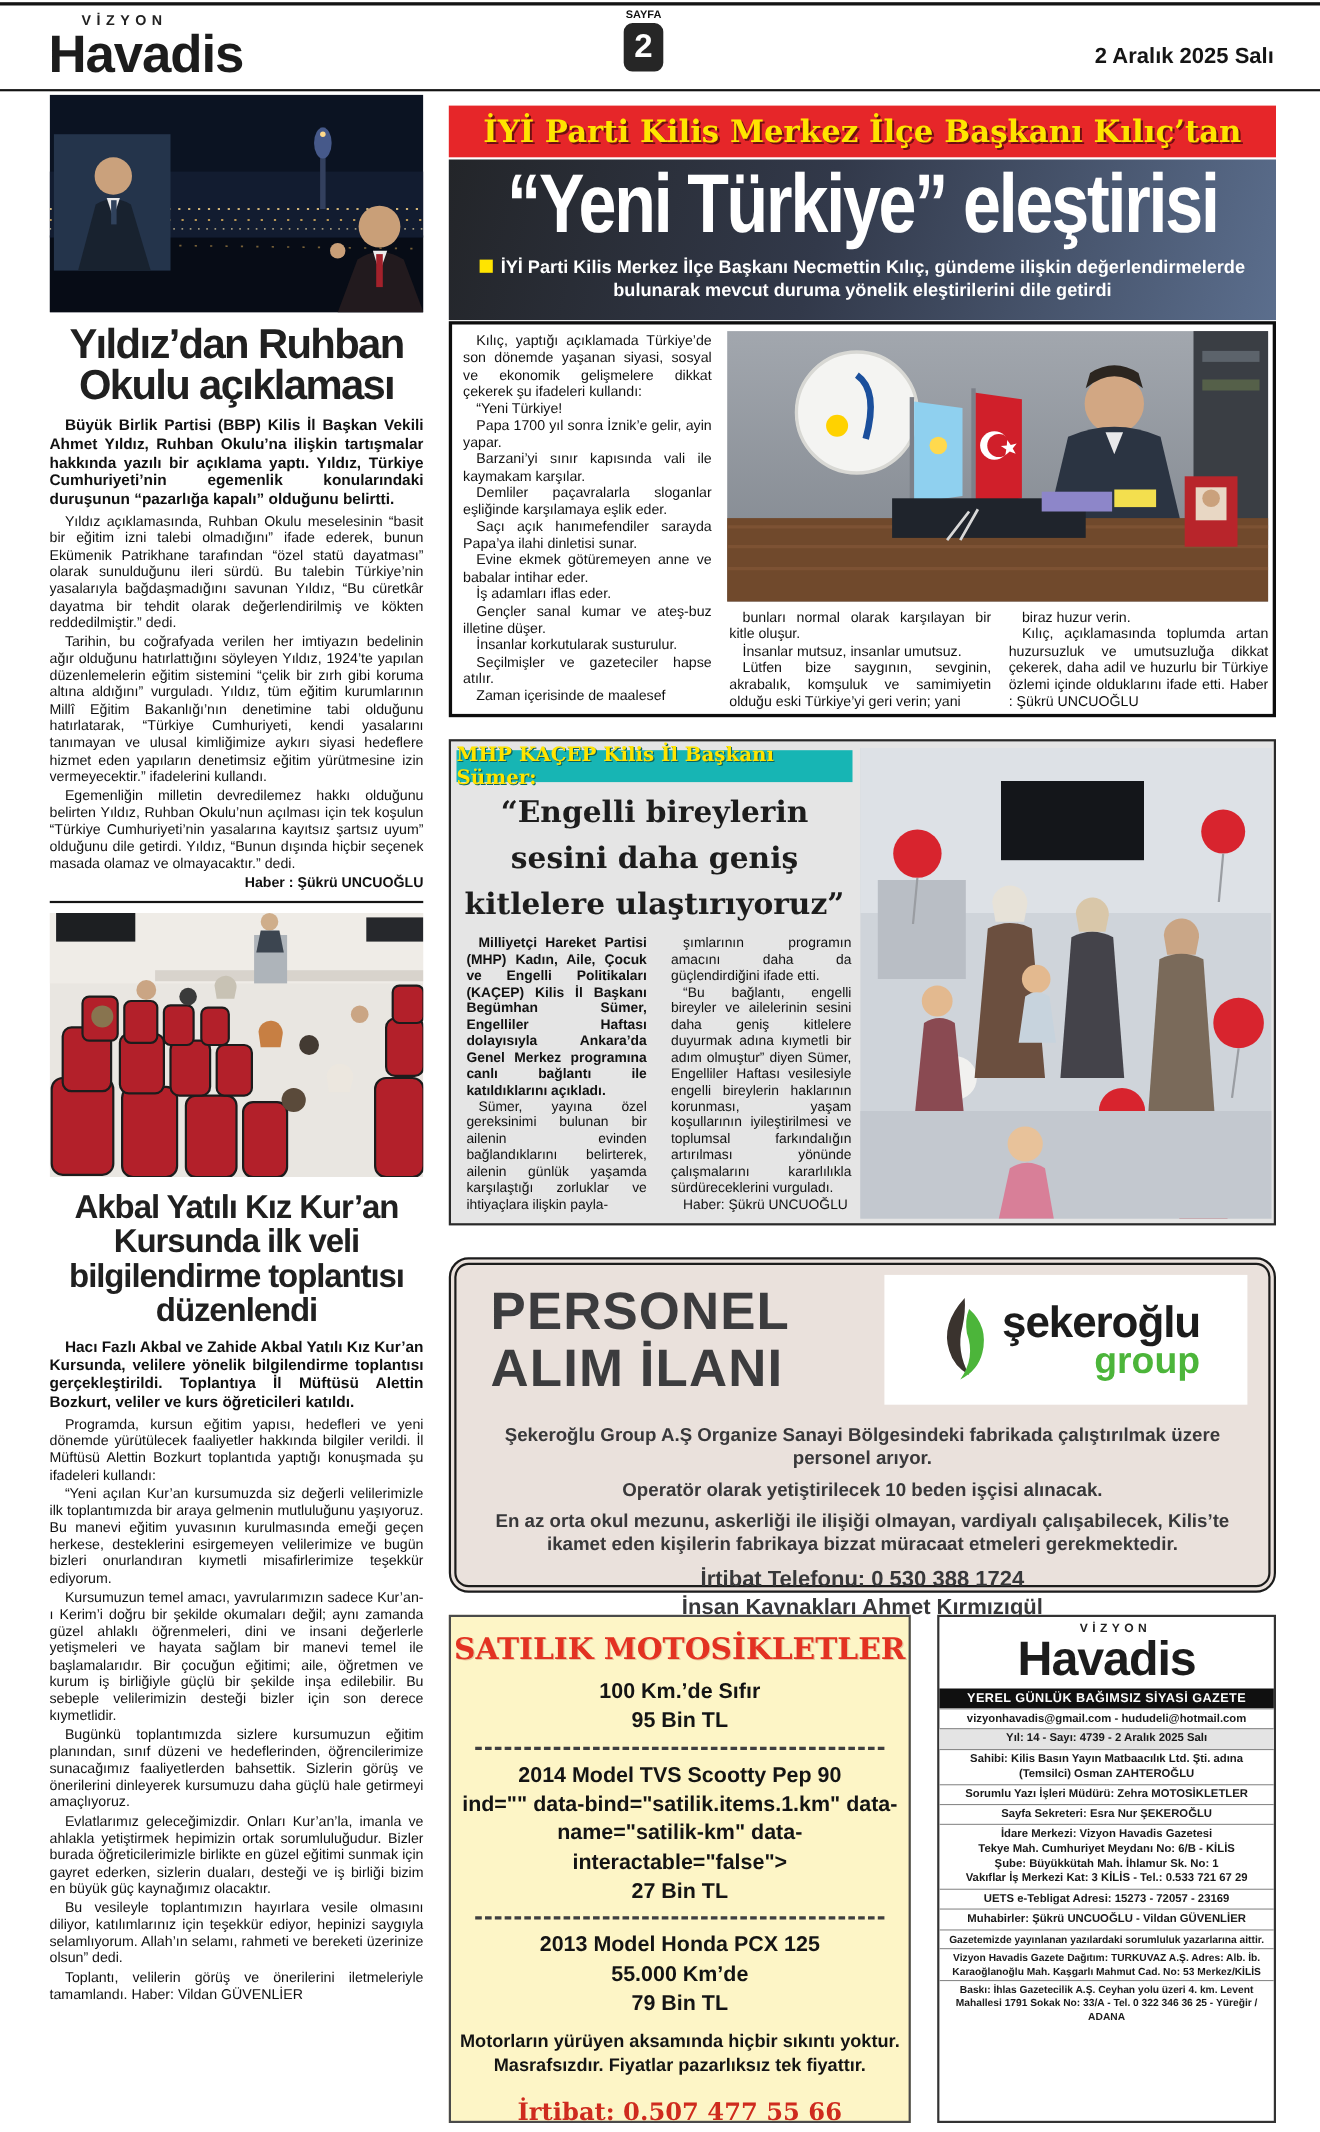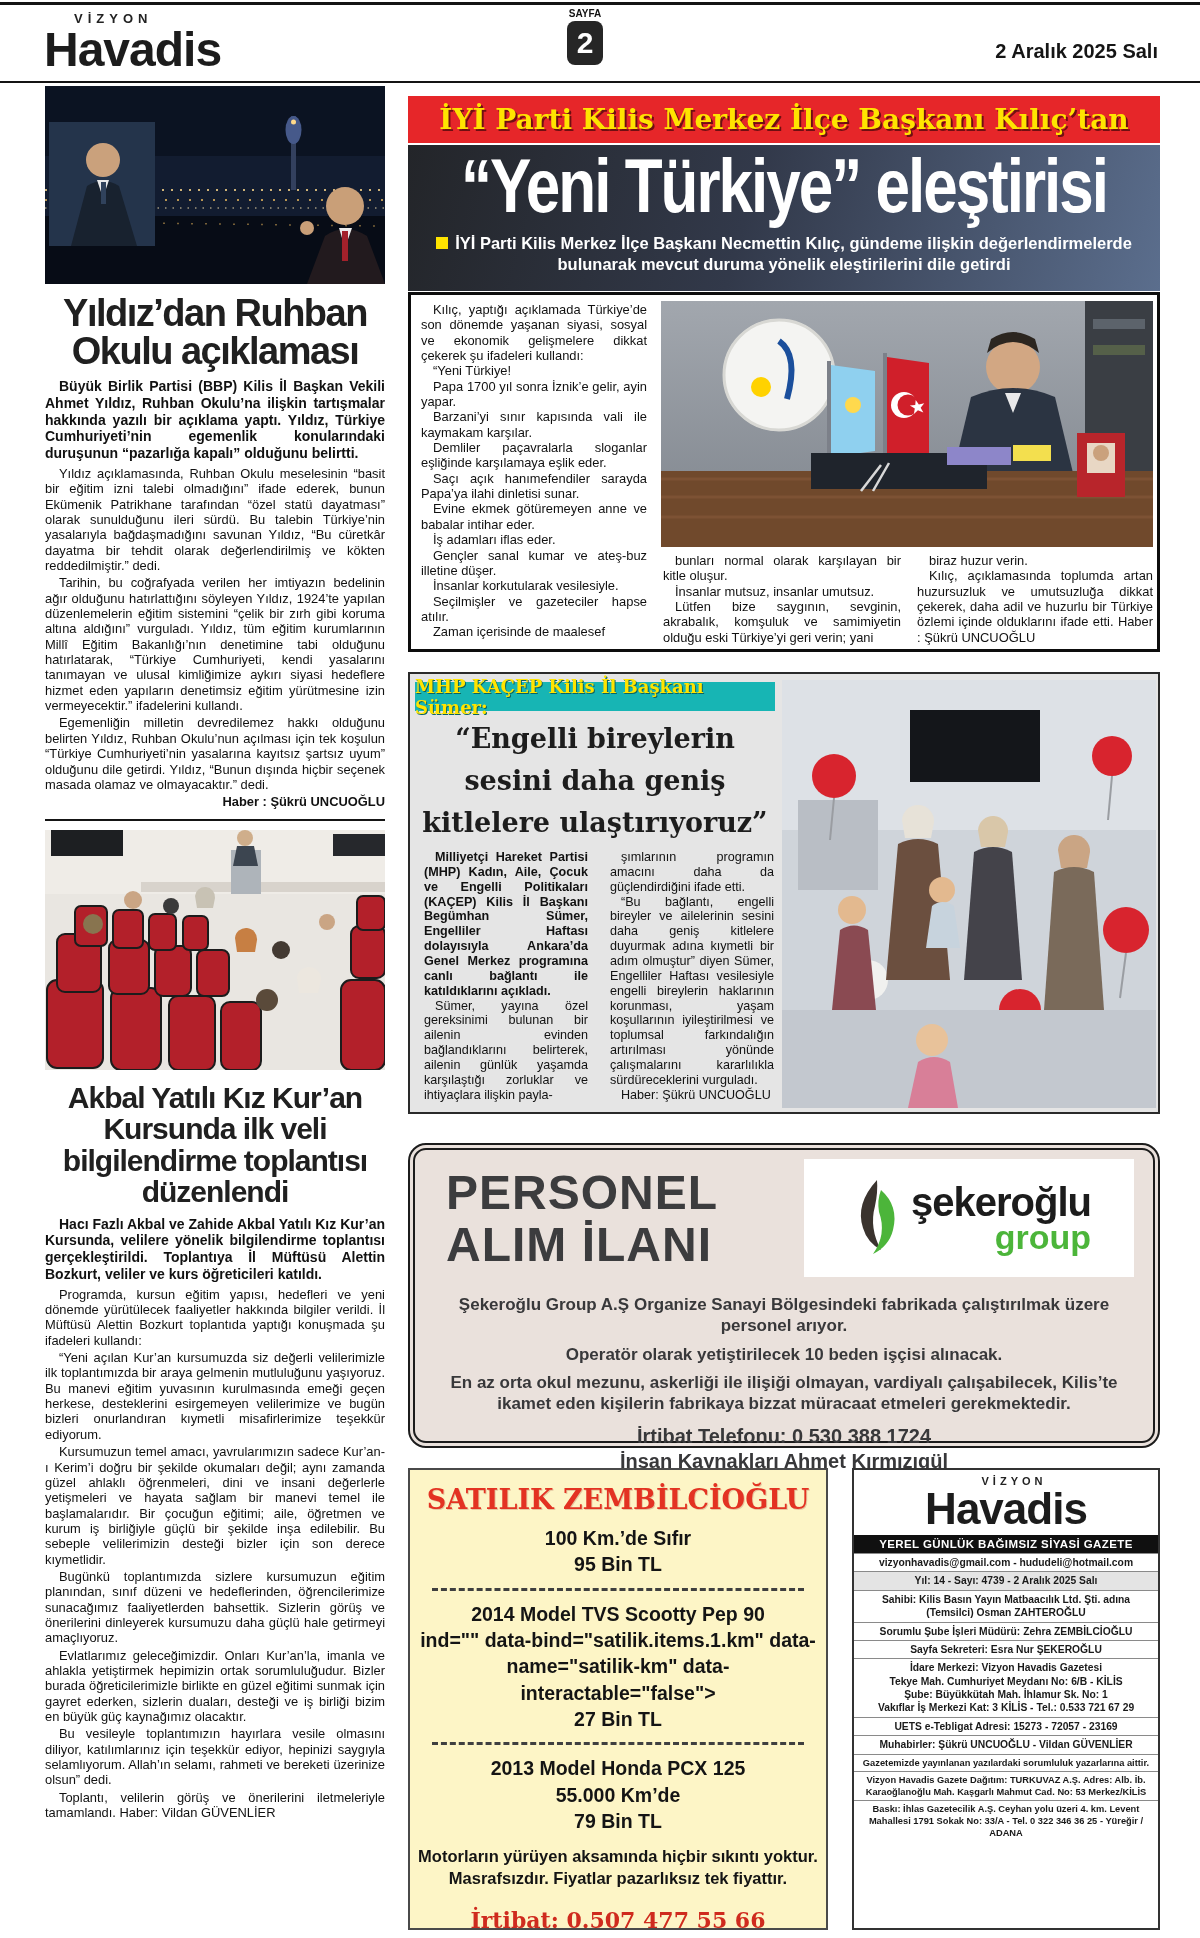--- a/index.html
+++ b/index.html
@@ -227,21 +227,21 @@
     <div class="yt-c1">
       <p>Kılıç, yaptığı açıklamada Türkiye’de son dönemde yaşanan siyasi, sosyal ve ekonomik gelişmelere dikkat çekerek şu ifadeleri kullandı:</p>
       <p>“Yeni Türkiye!</p>
       <p>Papa 1700 yıl sonra İznik’e gelir, ayin yapar.</p>
       <p>Barzani’yi sınır kapısında vali ile kaymakam karşılar.</p>
       <p>Demliler paçavralarla sloganlar eşliğinde karşılamaya eşlik eder.</p>
       <p>Saçı açık hanımefendiler sarayda Papa’ya ilahi dinletisi sunar.</p>
       <p>Evine ekmek götüremeyen anne ve babalar intihar eder.</p>
       <p>İş adamları iflas eder.</p>
       <p>Gençler sanal kumar ve ateş-buz illetine düşer.</p>
-      <p>İnsanlar korkutularak vesilesiyle.</p>
+      <p>İnsanlar korkutularak susturulur.</p>
       <p>Seçilmişler ve gazeteciler hapse atılır.</p>
       <p>Zaman içerisinde de maalesef</p>
     </div>
 
     <svg class="yt-photo" viewBox="0 0 492 246" width="492" height="246">
       <defs>
         <linearGradient id="wall" x1="0" y1="0" x2="0" y2="1">
           <stop offset="0" stop-color="#a2a7ae"></stop>
             <stop offset="1" stop-color="#7e848c"></stop>
         </linearGradient>
@@ -369,21 +369,21 @@
     <div class="ad1-body">
       <div class="b">Şekeroğlu Group A.Ş Organize Sanayi Bölgesindeki fabrikada çalıştırılmak üzere personel arıyor.</div>
       <div class="b">Operatör olarak yetiştirilecek 10 beden işçisi alınacak.</div>
       <div class="b">En az orta okul mezunu, askerliği ile ilişiği olmayan, vardiyalı çalışabilecek, Kilis’te ikamet eden kişilerin fabrikaya bizzat müracaat etmeleri gerekmektedir.</div>
       <div class="phone">İrtibat Telefonu: 0 530 388 1724</div>
       <div class="person">İnsan Kaynakları Ahmet Kırmızıgül</div>
     </div>
   </div>
 
   <div class="satilik">
-    <div class="s-title">SATILIK ZEMBİLCİOĞLU</div>
+    <div class="s-title">SATILIK MOTOSİKLETLER</div>
     <div class="s-item">
       <div class="s-line">100 Km.’de Sıfır</div>
       <div class="s-line">95 Bin TL</div>
     </div>
     <hr class="dash">
     <div class="s-item">
       <div class="s-line">2014 Model TVS Scootty Pep 90</div>
       <div class="s-line" div="">ind="" data-bind="satilik.items.1.km" data-name="satilik-km" data-interactable="false"&gt;</div>
       <div class="s-line">27 Bin TL</div>
     </div>
@@ -402,21 +402,21 @@
 
   <div class="masthead">
     <div class="mh-logo">
       <span class="b-top">VİZYON</span>
       <span class="b-main">Havadis</span>
     </div>
     <div class="mh-bar">YEREL GÜNLÜK BAĞIMSIZ SİYASİ GAZETE</div>
     <div class="mh-row">vizyonhavadis@gmail.com - hududeli@hotmail.com</div>
     <div class="mh-row shade">Yıl: 14 - Sayı: 4739 - 2 Aralık 2025 Salı</div>
     <div class="mh-row">Sahibi: Kilis Basın Yayın Matbaacılık Ltd. Şti. adına (Temsilci) Osman ZAHTEROĞLU</div>
-    <div class="mh-row">Sorumlu Şube İşleri Müdürü: Zehra ZEMBİLCİOĞLU</div>
+    <div class="mh-row">Sorumlu Yazı İşleri Müdürü: Zehra MOTOSİKLETLER</div>
     <div class="mh-row">Sayfa Sekreteri: Esra Nur ŞEKEROĞLU</div>
     <div class="mh-row">
       <div>İdare Merkezi: Vizyon Havadis Gazetesi</div>
       <div>Tekye Mah. Cumhuriyet Meydanı No: 6/B - KİLİS</div>
       <div>Şube: Büyükkütah Mah. İhlamur Sk. No: 1</div>
       <div>Vakıflar İş Merkezi Kat: 3 KİLİS - Tel.: 0.533 721 67 29</div>
     </div>
     <div class="mh-row">UETS e-Tebligat Adresi: 15273 - 72057 - 23169</div>
     <div class="mh-row">Muhabirler: Şükrü UNCUOĞLU - Vildan GÜVENLİER</div>
     <div class="mh-row tiny">Gazetemizde yayınlanan yazılardaki sorumluluk yazarlarına aittir.</div>

